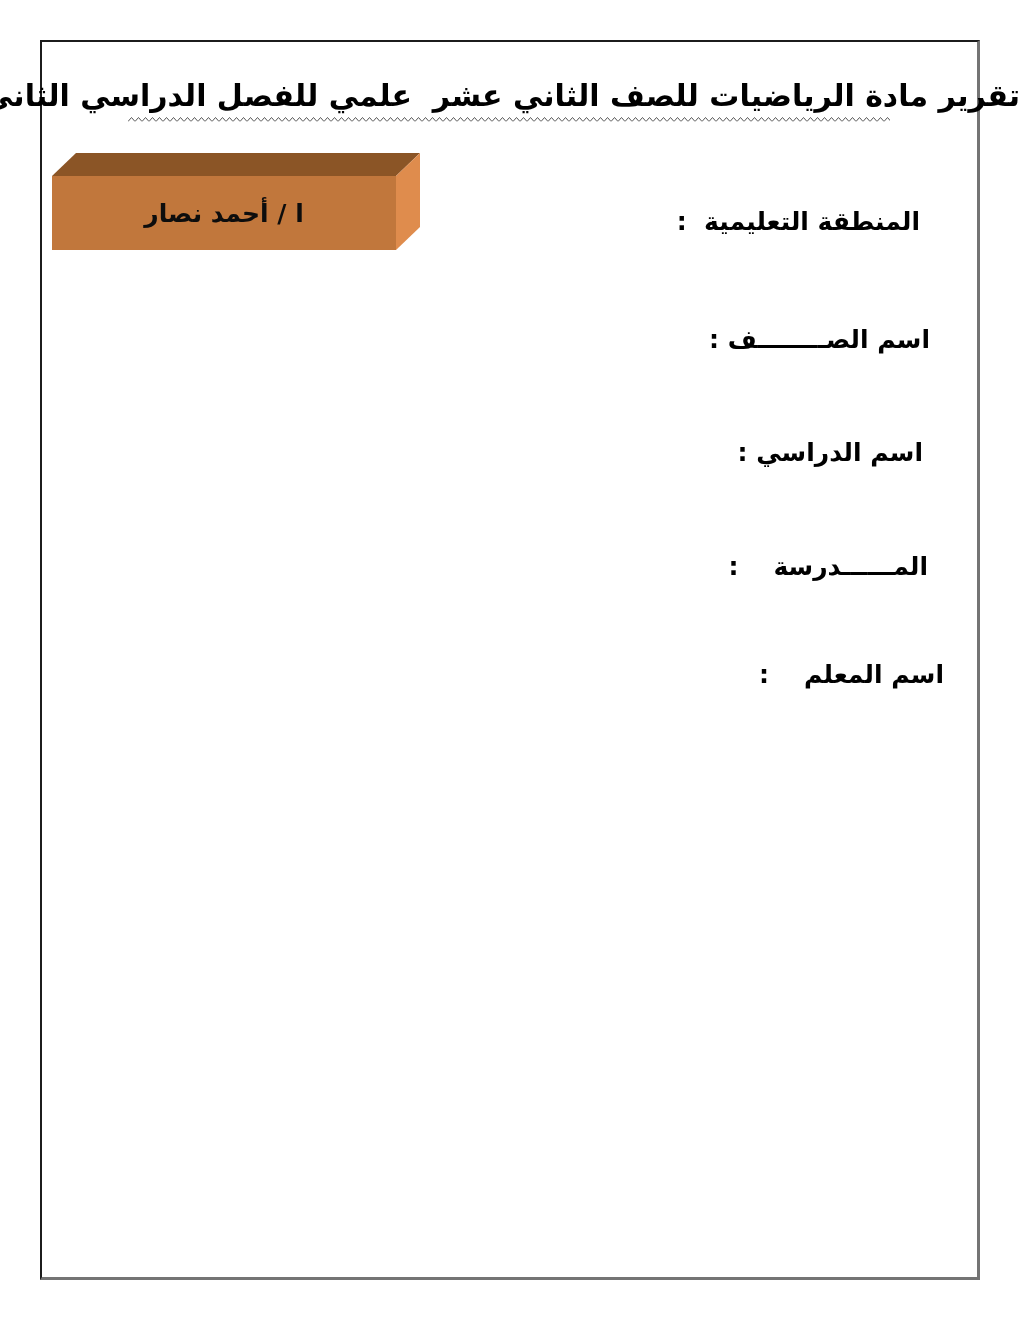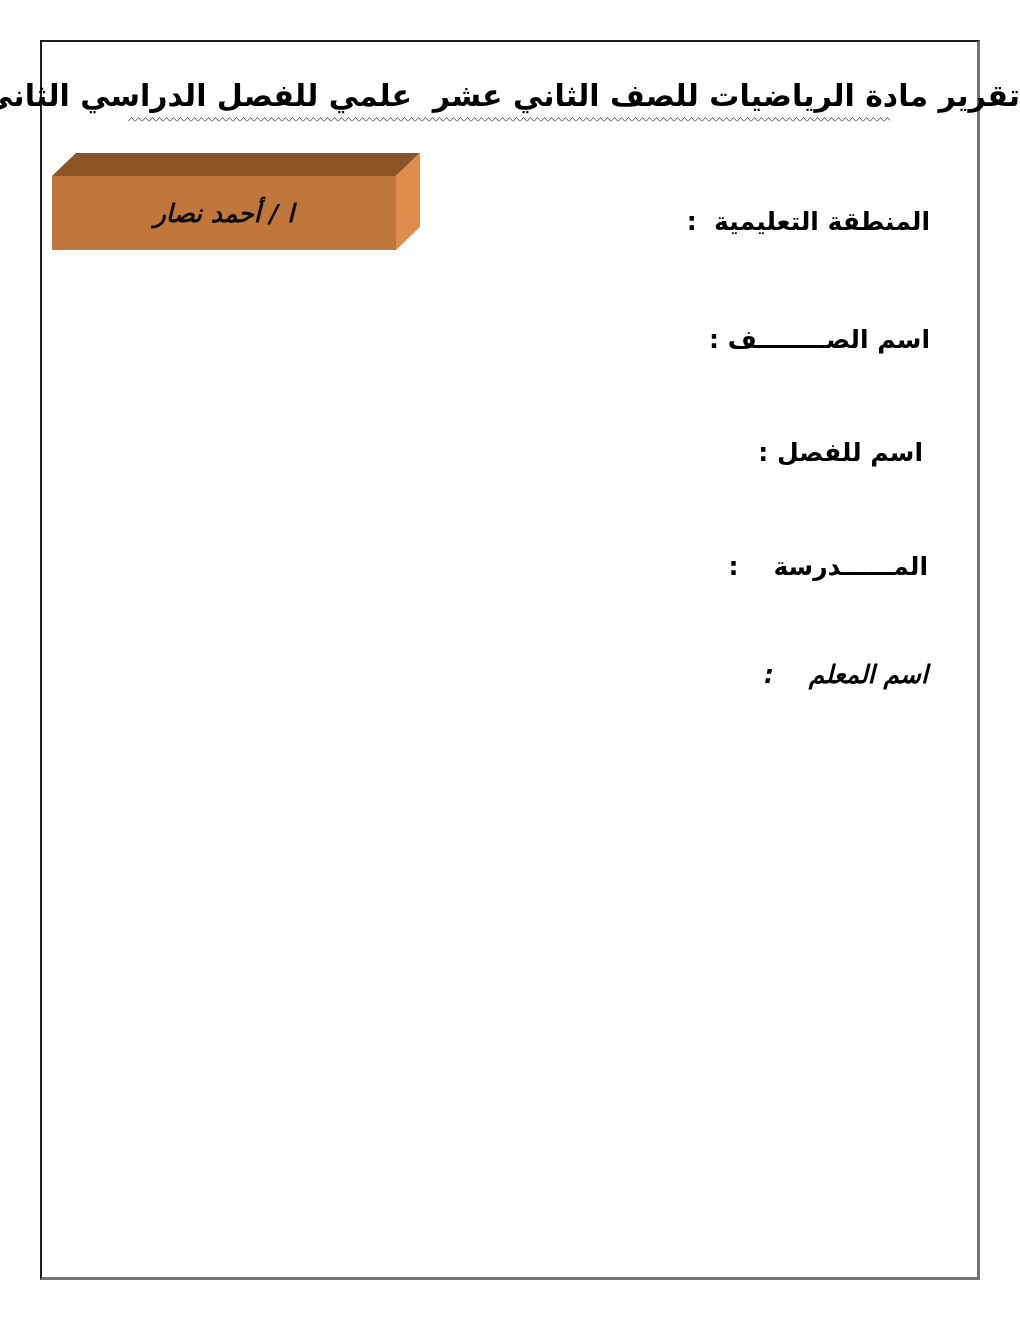--- a/index.html
+++ b/index.html
@@ -45,21 +45,20 @@
     top: 116px;
     width: 762px;
     height: 8px;
   }
   .cube {
     position: absolute;
     left: 52px;
     top: 153px;
     width: 368px;
     height: 97px;
-    font-style: italic;
   }
   .cube svg {
     position: absolute;
     left: 0;
     top: 0;
   }
   .cube-label {
     position: absolute;
     left: 0;
     top: 23px;
@@ -77,25 +76,25 @@
   .field {
     position: absolute;
     direction: rtl;
     text-align: right;
     font-weight: bold;
     font-size: 25px;
     line-height: 34px;
     color: #000000;
     white-space: pre;
   }
-  .field-1 { top: 205px; right: 90px; }
+  .field-1 { top: 205px; right: 100px; }
   .field-2 { top: 323px; right: 90px; }
   .field-3 { top: 436px; right: 97px; }
   .field-4 { top: 550px; right: 92px; }
-  .field-5 { top: 658px; right: 92px; font-style: italic; }
+  .field-5 { top: 658px; right: 76px; }
 </style>
 </head>
 <body>
 
 <div class="page">
 
   <div class="page-border"></div>
 
   <div class="doc-title">تقرير مادة الرياضيات للصف الثاني عشر  علمي للفصل الدراسي الثاني</div>
 
@@ -114,19 +113,19 @@
       <polygon points="344,23 368,0 368,74 344,97" fill="#DF8C4D"></polygon>
       <polygon points="0,23 344,23 344,97 0,97" fill="#C1773C"></polygon>
     </svg>
     <div class="cube-label">ا / أحمد نصار</div>
   </div>
 
   <div class="field field-1">المنطقة التعليمية  :</div>
 
   <div class="field field-2">اسم الصــــــــف :</div>
 
-  <div class="field field-3">اسم للفصل :</div>
+  <div class="field field-3">اسم الدراسي :</div>
 
   <div class="field field-4">المــــــدرسة    :</div>
 
   <div class="field field-5">اسم المعلم    :</div>
 
 </div>
 
 </body></html>

